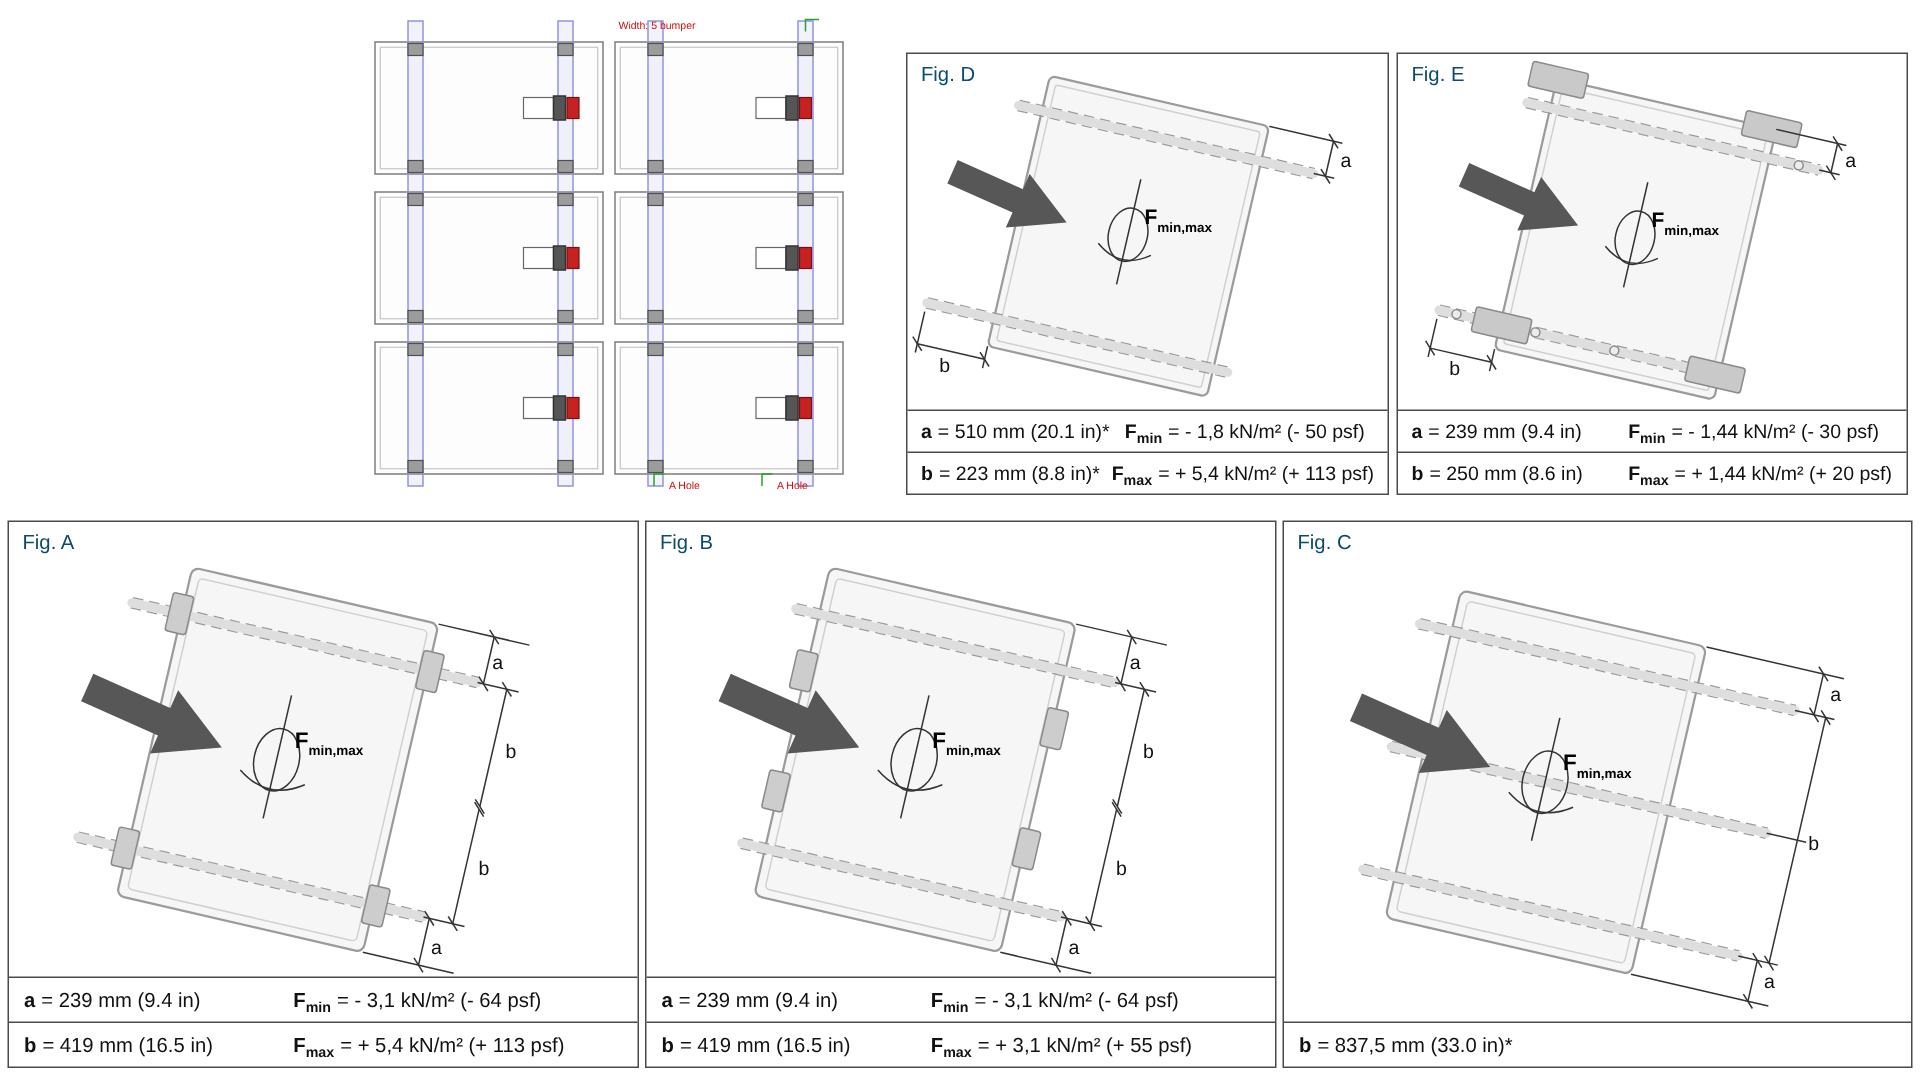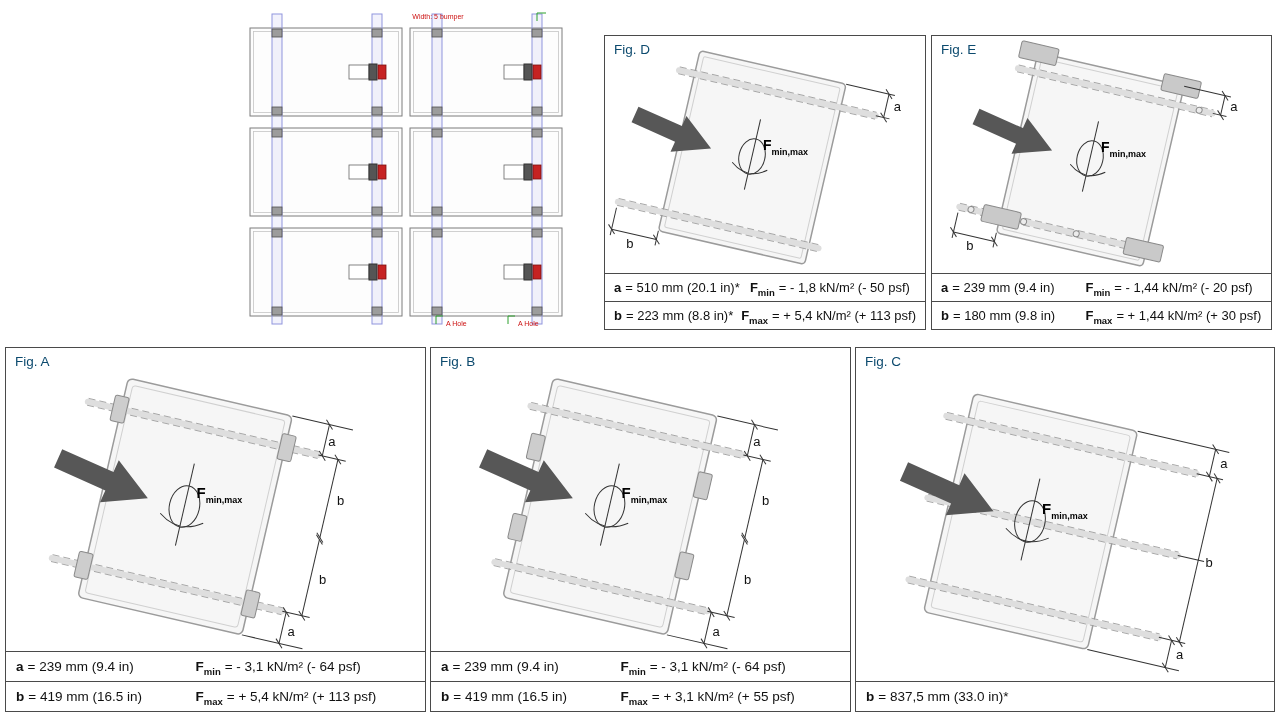--- a/index.html
+++ b/index.html
@@ -242,25 +242,25 @@
           <line x1="0" y1="-38" x2="0" y2="34"></line>
           <path d="M-18,10 Q0,24 18,10"></path>
       </g>
       <text class="flabel" x="169" y="115"><tspan>F</tspan><tspan class="fsub" dy="5">min,max</tspan></text>
     </svg>
     <div class="figlabel">Fig. E</div>
   </div>
   <div class="figtable">
     <div class="trow">
       <span class="cell dimc"><b>a</b><span class="val">= 239 mm (9.4 in)</span></span>
-      <span class="cell fc"><b><span>F</span><sub>min</sub></b><span class="val">= - 1,44 kN/m² (- 20 psf)</span></span>
-    </div>
-    <div class="trow">
-      <span class="cell dimc"><b>b</b><span class="val">= 180 mm (9.8 in)</span></span>
-      <span class="cell fc"><b><span>F</span><sub>max</sub></b><span class="val">= + 1,44 kN/m² (+ 30 psf)</span></span>
+      <span class="cell fc"><b><span>F</span><sub>min</sub></b><span class="val">= - 1,44 kN/m² (- 30 psf)</span></span>
+    </div>
+    <div class="trow">
+      <span class="cell dimc"><b>b</b><span class="val">= 250 mm (8.6 in)</span></span>
+      <span class="cell fc"><b><span>F</span><sub>max</sub></b><span class="val">= + 1,44 kN/m² (+ 20 psf)</span></span>
     </div>
   </div>
 </section>
 
 <section class="figure fig-a">
   <div class="diagwrap">
     <svg class="diagram" viewBox="0 0 418 302">
       <g transform="translate(122,30) rotate(13)">
         <rect class="panel" x="0" y="0" width="168" height="224" rx="5"></rect>
         <rect class="panel-inner" x="6" y="6" width="156" height="212" rx="3"></rect>

